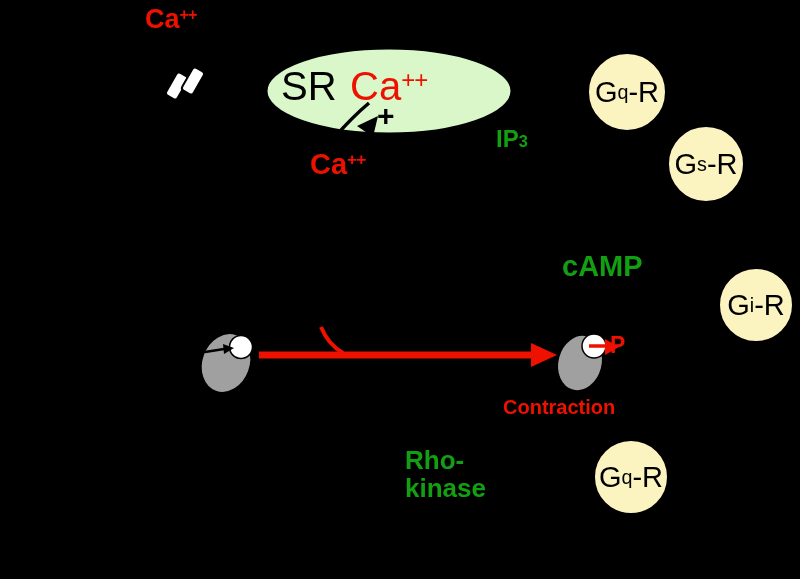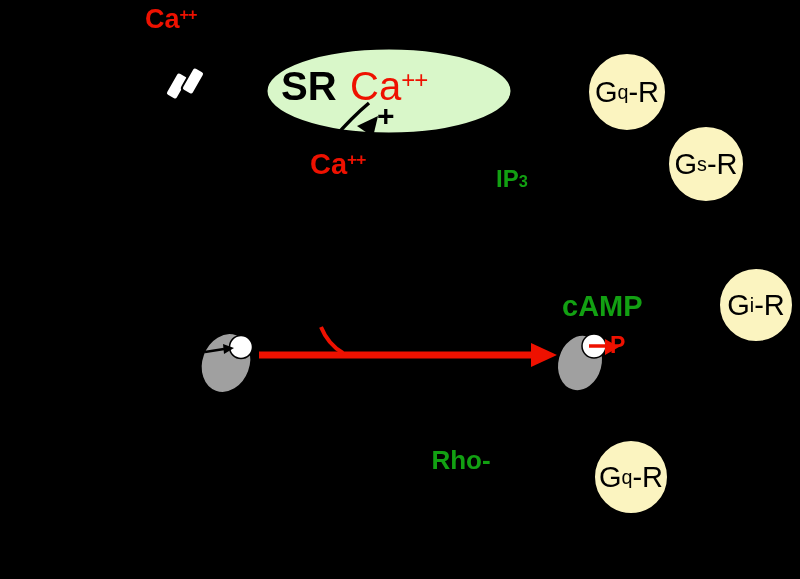--- a/index.html
+++ b/index.html
@@ -4,34 +4,34 @@
 <style>
   html,body{margin:0;padding:0;}
   body{
     width:800px;height:579px;background:#000;position:relative;overflow:hidden;
     font-family:"Liberation Sans",sans-serif;
   }
   .stage{position:absolute;left:0;top:0;width:800px;height:579px;padding-left:20px;}
   svg.shapes{position:absolute;left:0;top:0;z-index:1;}
   .lbl{position:absolute;z-index:2;line-height:1;white-space:nowrap;}
   .red{color:#ee1100;}
-  .green{color:#12a012;margin-top:40px;}
-  .black{color:#000;font-weight:bold;}
+  .green{color:#12a012;}
+  .black{color:#000;}
   .bold{font-weight:bold;}
   .csup{font-size:0.60em;position:relative;top:-0.50em;letter-spacing:-1px;}
   .gsub{font-size:0.68em;}
   
   .receptor{
     position:absolute;z-index:2;border-radius:50%;
     background:#fbf4c0;border:2px solid #000;
     display:flex;align-items:center;justify-content:center;
     color:#000;font-size:29px;
   }
   .rho{
-    position:absolute;z-index:2;text-align:center;line-height:28px;
+    position:absolute;z-index:2;text-align:left;line-height:28px;
     color:#12a012;font-weight:bold;font-size:26px;
   }
 </style>
 </head>
 <body>
 
 <div class="stage">
 
   <svg class="shapes" width="800" height="579" viewBox="0 0 800 579">
 
@@ -76,23 +76,24 @@
   <div class="lbl black bold" style="left:377px;top:101px;font-size:30px;">+</div>
 
   <div class="lbl green bold" style="left:496px;top:127px;font-size:24px;"><span>IP</span><span class="gsub">3</span></div>
 
   <div class="lbl red bold" style="left:310px;top:150px;font-size:29px;"><span>Ca</span><span class="csup">++</span></div>
 
   <div class="lbl green bold" style="left:562px;top:252px;font-size:29px;">cAMP</div>
 
   <div class="lbl red bold" style="left:610px;top:334px;font-size:23px;">P</div>
 
+  <div class="lbl red bold" style="left:503px;top:397px;font-size:20px;">Contraction</div>
 
 
-  <div class="rho" style="left:405px;top:446px;width:112px;"><span>Rho-</span><br></div>
+  <div class="rho" style="left:405px;top:446px;width:112px;"><span>Rho-</span><br><span>kinase</span></div>
 
   <div class="receptor" style="left:587px;top:52px;width:76px;height:76px;">
       <span>G</span>
       <span class="gsub">q</span>
       <span>-R</span>
     </div>
 
   <div class="receptor" style="left:667px;top:125px;width:74px;height:74px;">
       <span>G</span>
       <span class="gsub">s</span>

